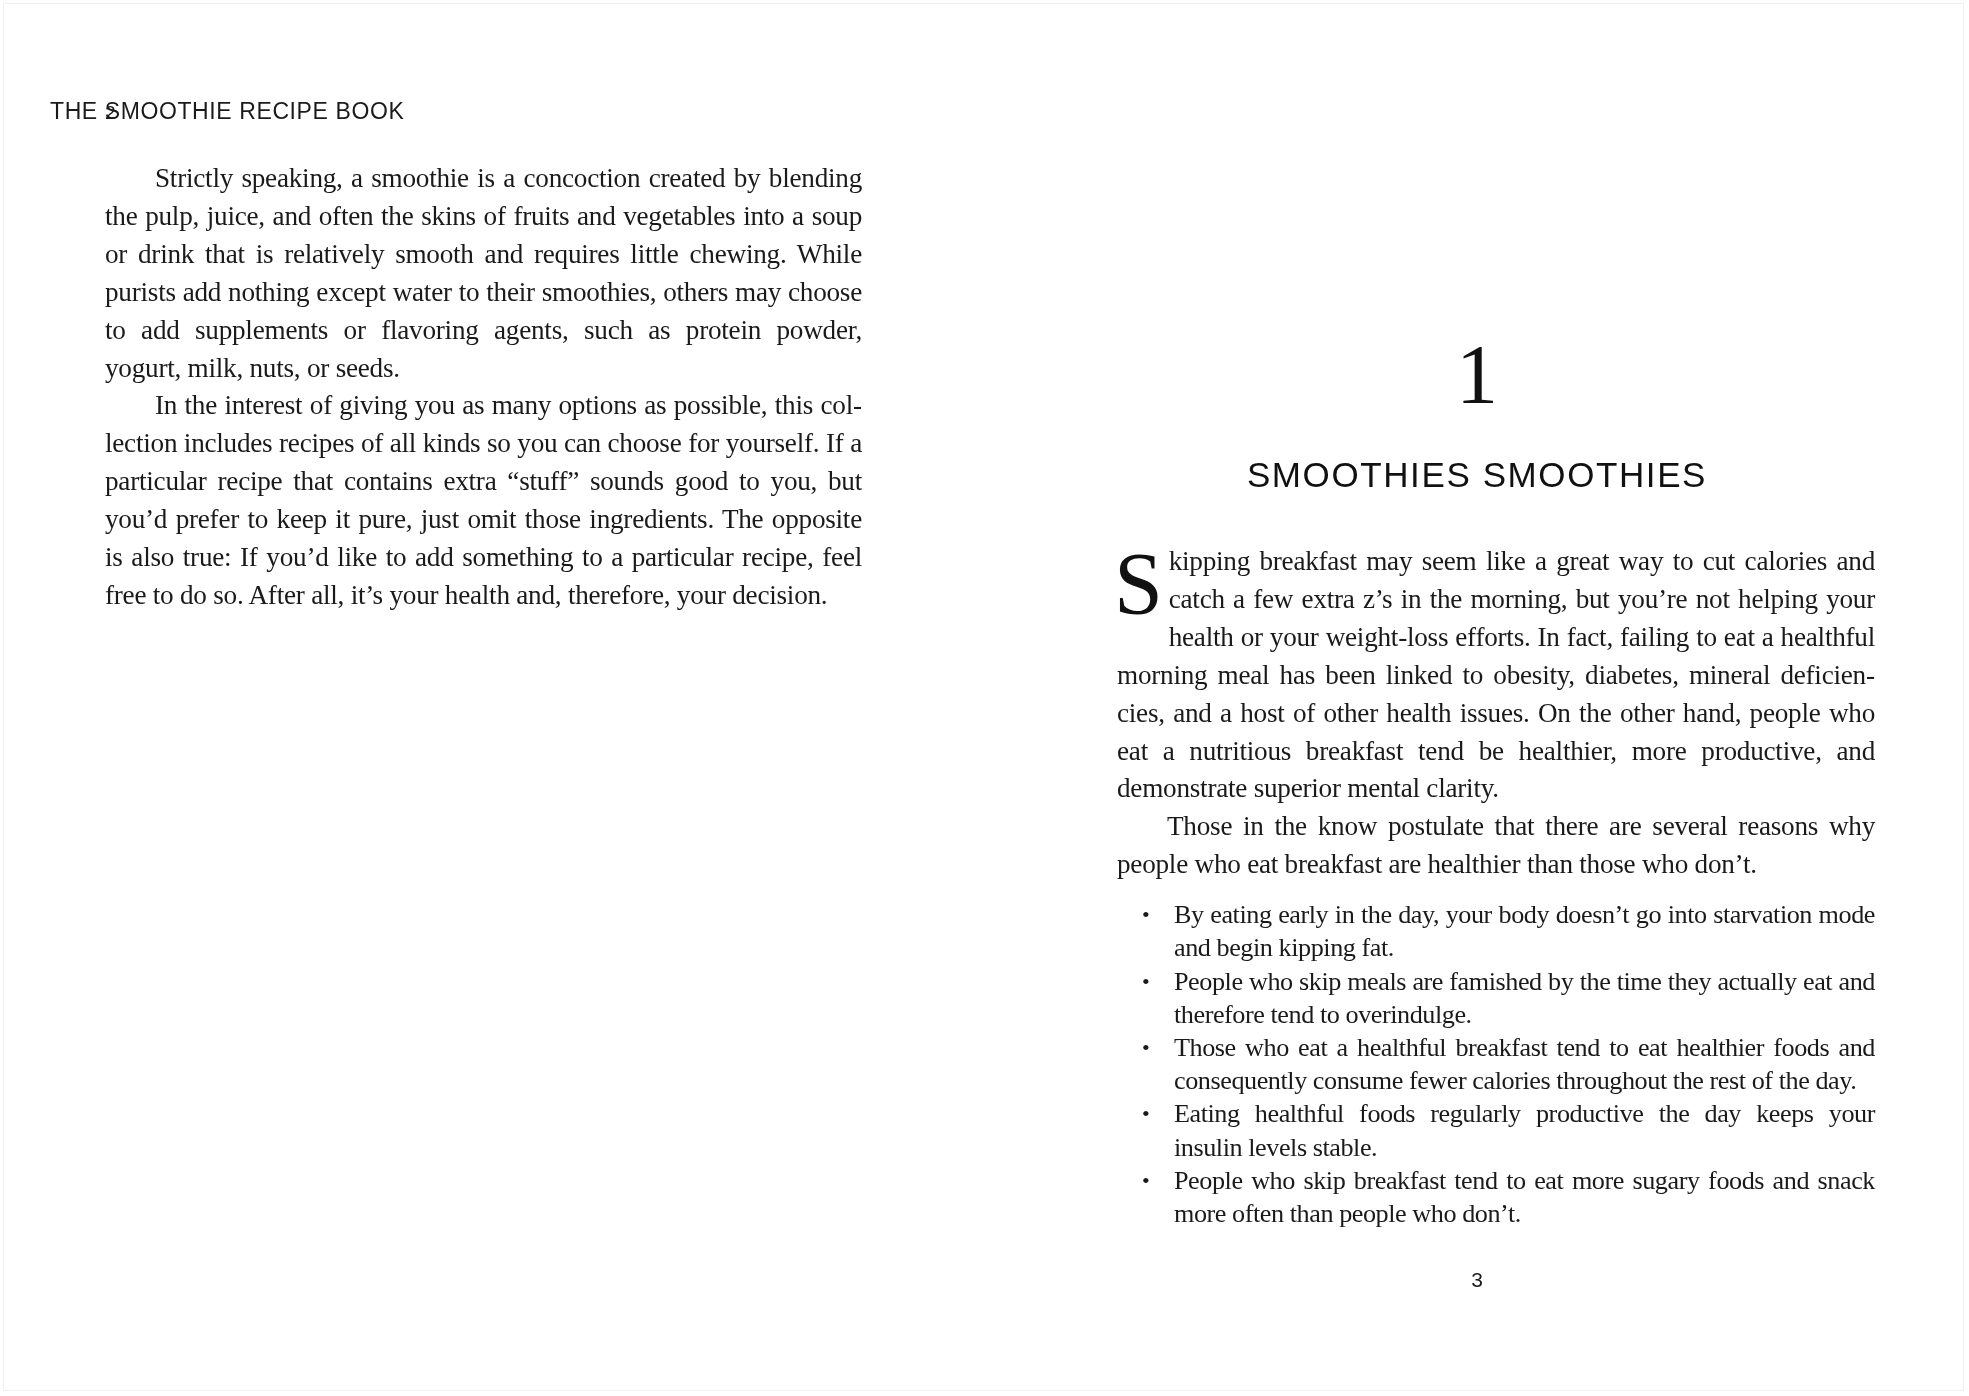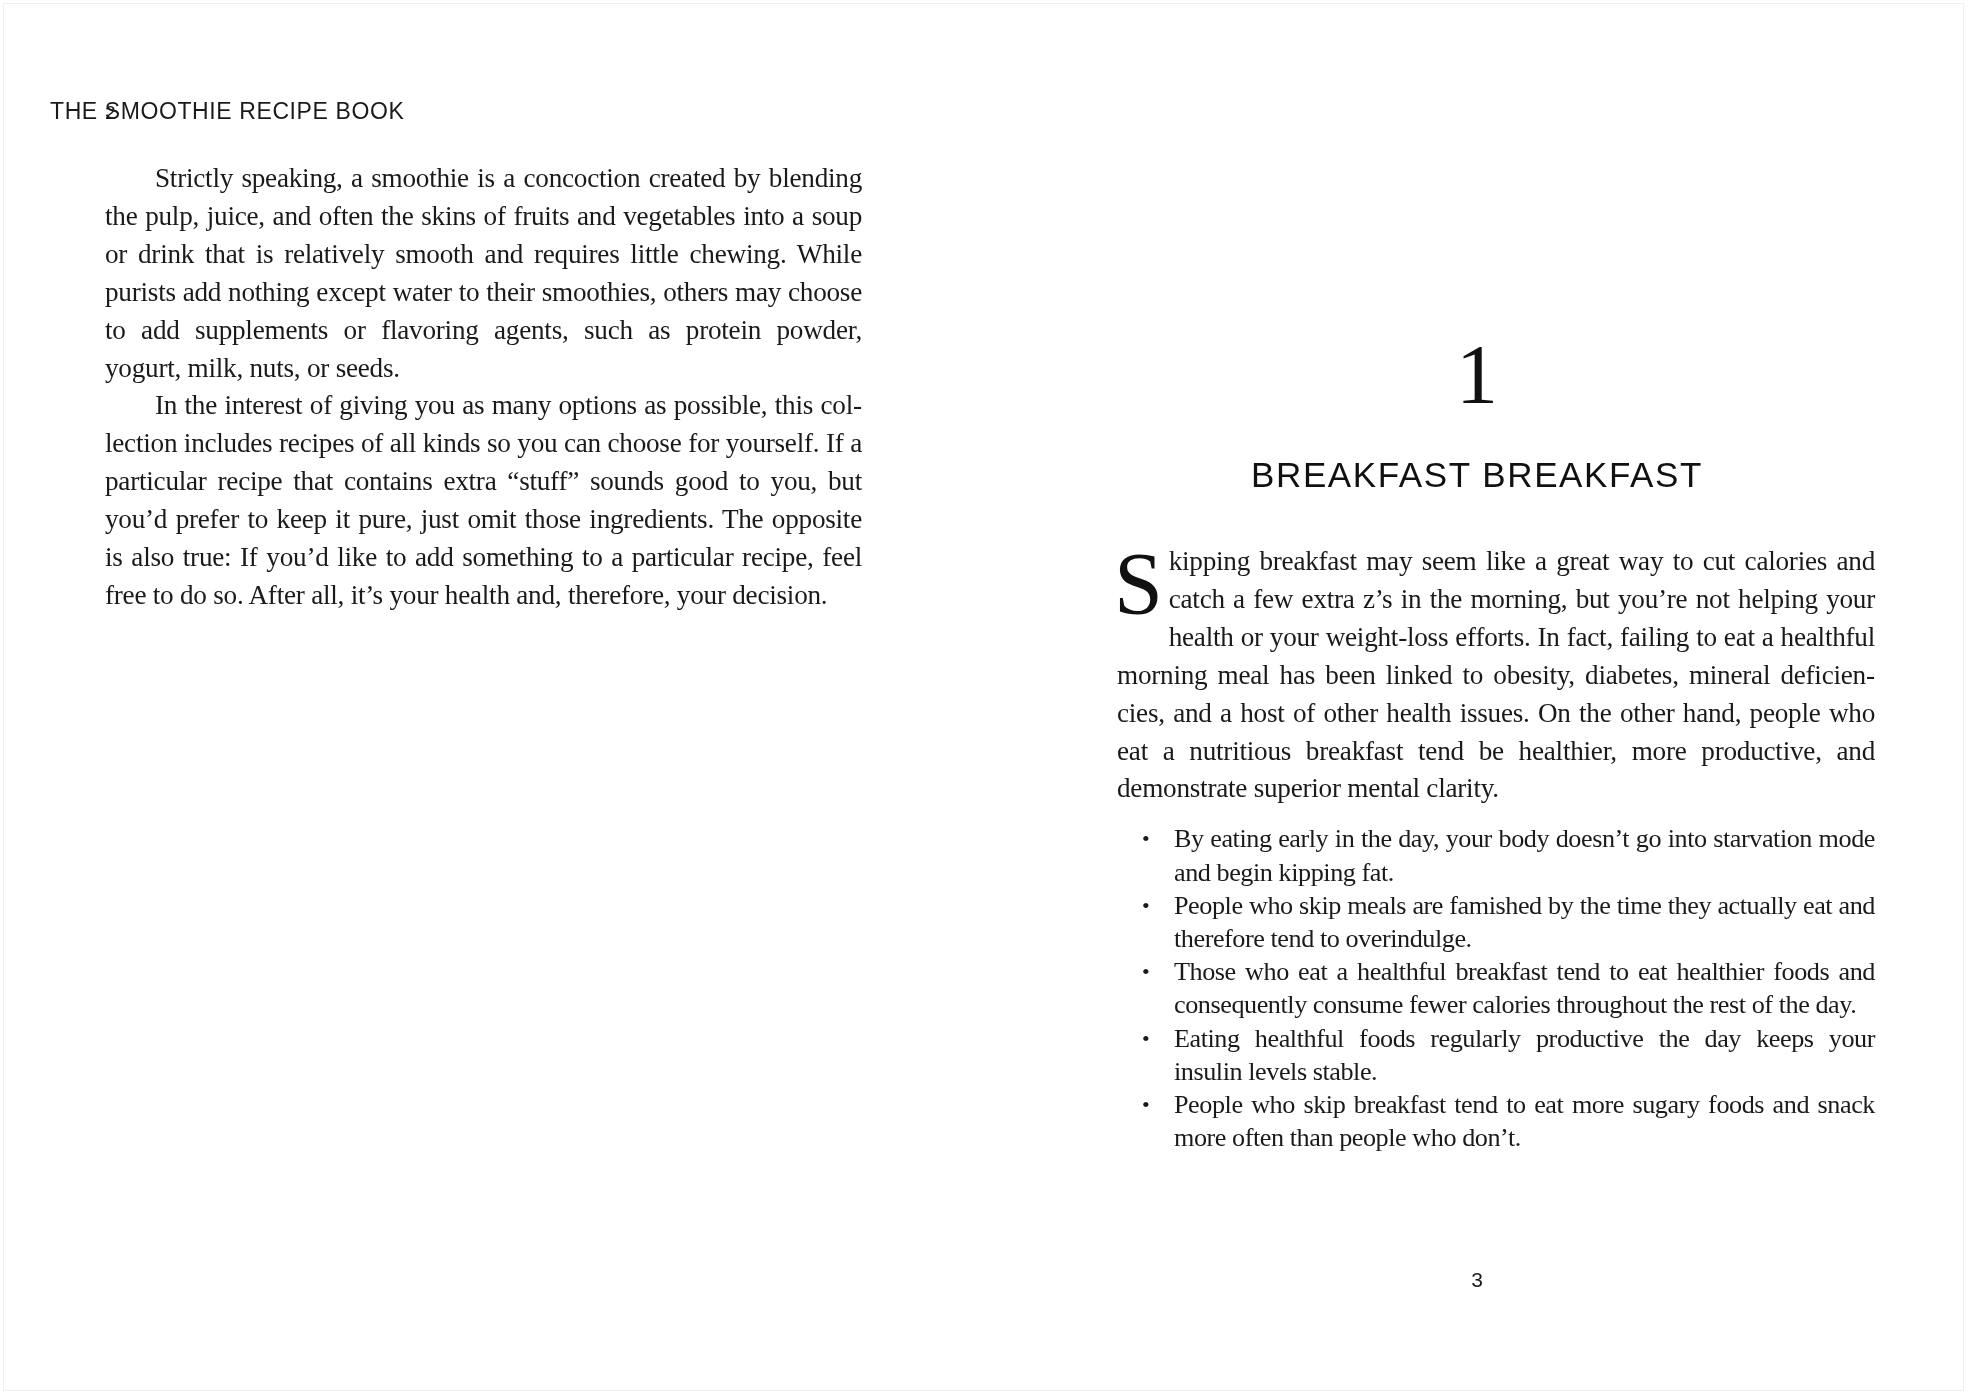--- a/index.html
+++ b/index.html
@@ -80,25 +80,26 @@
     </div>
   </header>
   <div class="body-text">
     <p>Strictly speaking, a smoothie is a concoction created by blend­ing the pulp, juice, and often the skins of fruits and vegetables into a soup or drink that is relatively smooth and requires little chewing. While purists add nothing except water to their smoothies, others may choose to add supplements or flavoring agents, such as protein powder, yogurt, milk, nuts, or seeds.</p>
     <p>In the interest of giving you as many options as possible, this col­lection includes recipes of all kinds so you can choose for yourself. If a particular recipe that contains extra “stuff” sounds good to you, but you’d prefer to keep it pure, just omit those ingredients. The opposite is also true: If you’d like to add something to a particular recipe, feel free to do so. After all, it’s your health and, therefore, your decision.</p>
   </div>
 </section>
 
 <section class="page page-right">
   <div class="chapter-number">1</div>
-  <h1 class="chapter-title" style="margin:0;font-weight:normal;">BREAKFAST BREAKFAST</h1>
+  <h1 class="chapter-title" style="margin:0;font-weight:normal;">SMOOTHIES SMOOTHIES</h1>
   <div class="chapter-body">
     <p>
       <span class="drop-cap">S</span><span>kipping breakfast may seem like a great way to cut calories and catch a few extra z’s in the morning, but you’re not helping your health or your weight-loss efforts. In fact, failing to eat a healthful morning meal has been linked to obesity, diabetes, mineral deficien­cies, and a host of other health issues. On the other hand, people who eat a nutritious breakfast tend be healthier, more productive, and demonstrate superior mental clarity.</span>
     </p>
+    <p class="indent">Those in the know postulate that there are several reasons why people who eat breakfast are healthier than those who don’t.</p>
     <ul class="bullets">
       <li><span class="bullet-dot">•</span><span>By eating early in the day, your body doesn’t go into starvation mode and begin kipping fat.</span></li>
       <li><span class="bullet-dot">•</span><span>People who skip meals are famished by the time they actually eat and therefore tend to overindulge.</span></li>
       <li><span class="bullet-dot">•</span><span>Those who eat a healthful breakfast tend to eat healthier foods and consequently consume fewer calories throughout the rest of the day.</span></li>
       <li><span class="bullet-dot">•</span><span>Eating healthful foods regularly productive the day keeps your insulin levels stable.</span></li>
       <li><span class="bullet-dot">•</span><span>People who skip breakfast tend to eat more sugary foods and snack more often than people who don’t.</span></li>
     </ul>
   </div>
   <div class="page-number">3</div>
 </section>

